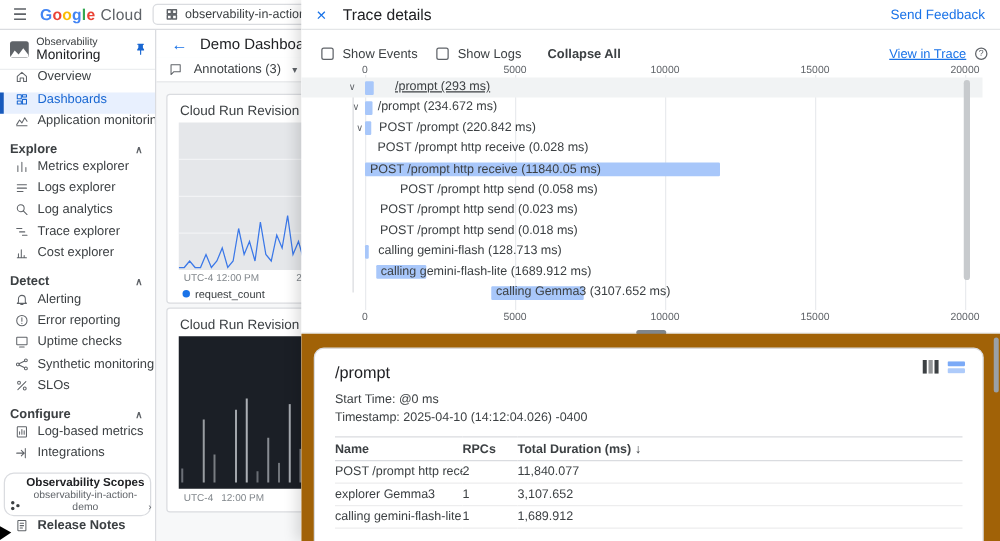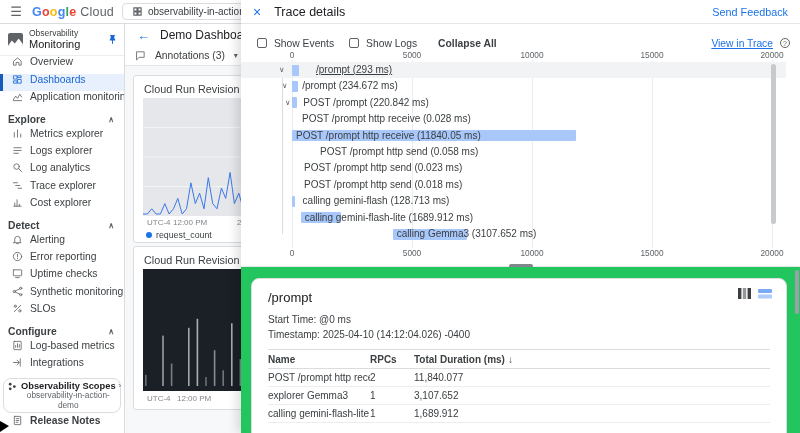--- a/index.html
+++ b/index.html
@@ -20,21 +20,21 @@
   .sbt1{font-size:8.5px;color:#3c4043;line-height:1.1}
   .sbt2{font-size:11px;color:#202124;line-height:1.1}
   .pin{margin-left:auto;flex:none}
   .sitem{display:flex;align-items:flex-start;gap:7px;height:17.4px;padding-left:12px;color:#3c4043;font-size:10.3px;cursor:pointer;white-space:nowrap}
   .sitem.sel{background:#e8f0fe;color:#1967d2;border-left:3px solid #185abc;padding-left:9px}
   .icn{width:11px;height:11px;flex:none}
   .icn svg{width:11px;height:11px;stroke:#5f6368;fill:none;stroke-width:1.8;stroke-linejoin:round;stroke-linecap:round}
   .sel .icn svg{stroke:#1967d2}
   .ssec{display:flex;justify-content:space-between;align-items:center;height:17px;padding:0 10px 0 8px;font-weight:bold;font-size:10.3px;color:#3c4043;cursor:pointer;margin-top:2px}
   .chv{color:#5f6368;font-size:8px}
-  .scopes{margin:4px 3px 2px 3px;border:1px solid #dadce0;border-radius:8px;display:flex;align-items:flex-start;gap:3px;padding:2px 3px;cursor:pointer}
+  .scopes{margin:4px 3px 2px 3px;border:1px solid #dadce0;border-radius:8px;display:flex;align-items:flex-end;gap:3px;padding:2px 3px;cursor:pointer}
   .scopes .tx{flex:1;text-align:center}
   .scopes .t1{font-weight:bold;font-size:9.3px;color:#202124;white-space:nowrap}
   .scopes .t2{font-size:8.3px;color:#5f6368;line-height:1.15}
   
   .main{position:absolute;left:125px;top:24px;right:0;bottom:0;background:#f7f8f9;z-index:1}
   .mhead{height:22px;background:#fff;display:flex;align-items:center;gap:10px;padding-left:12px}
   .backarrow{color:#1a73e8;font-size:13px;cursor:pointer}
   .mtitle{font-size:12px;color:#202124}
   .caret{color:#5f6368;font-size:8px}
   .mtool{height:20px;background:#fff;border-bottom:1px solid #e3e5e8;display:flex;align-items:center;font-size:10.3px;color:#3c4043;padding-left:10px;gap:9px}
@@ -66,21 +66,21 @@
   .guide{position:absolute;left:41px;top:74px;height:160px;width:1px;background:#dadce0}
   .rows{position:absolute;top:62px;left:0;right:14px}
   .trow{position:relative;height:16.4px}
   .trow.hl{background:#f1f3f4}
   .tbar{position:absolute;top:2.7px;height:11px;background:#a8c7fa;border-radius:1px}
   .tchev{position:absolute;top:0;font-size:7.5px;color:#5f6368;line-height:16.4px;cursor:pointer}
   .tlab{position:absolute;top:0;font-size:10px;line-height:16.4px;color:#3c4043;white-space:nowrap}
   .wfscroll{position:absolute;left:530px;top:64px;width:5px;height:160px;background:#c7cacd;border-radius:3px;cursor:pointer}
   .pdivider{position:absolute;top:266px;left:0;right:0;border-top:1px solid #e4e6e8}
   .handle{position:absolute;top:-3px;left:50%;margin-left:-12px;width:24px;height:4px;background:#80868b;border-radius:2px;cursor:ns-resize}
-  .details{position:absolute;top:267px;left:0;right:0;bottom:0;background:#22c55e}
+  .details{position:absolute;top:267px;left:0;right:0;bottom:0;background:#a16207}
   .dcard{position:absolute;left:10px;right:13px;top:11px;height:220px;border:1px solid #dadce0;border-radius:8px;background:#fff;padding:11px 16px}
   .dtitle{font-size:13px;color:#202124}
   .dicons{position:absolute;right:14px;top:9px;display:flex;gap:7px;align-items:center}
   .dicons span{cursor:pointer}
   .dmeta{font-size:10px;color:#3c4043;margin-top:7px;line-height:1.5}
   .dsummary{font-size:10.8px;font-weight:bold;color:#202124;margin-top:16px}
   table{width:100%;border-collapse:collapse;font-size:10px;color:#3c4043;margin-top:7px;table-layout:fixed}
   th{text-align:left;font-weight:bold;border-top:1px solid #dadce0;border-bottom:1px solid #dadce0;padding:3.5px 0;color:#3c4043;font-size:10px}
   td{border-bottom:1px solid #ededee;padding:3px 0;white-space:nowrap;overflow:hidden}
   .colname{width:102px}.colrpc{width:44px}

